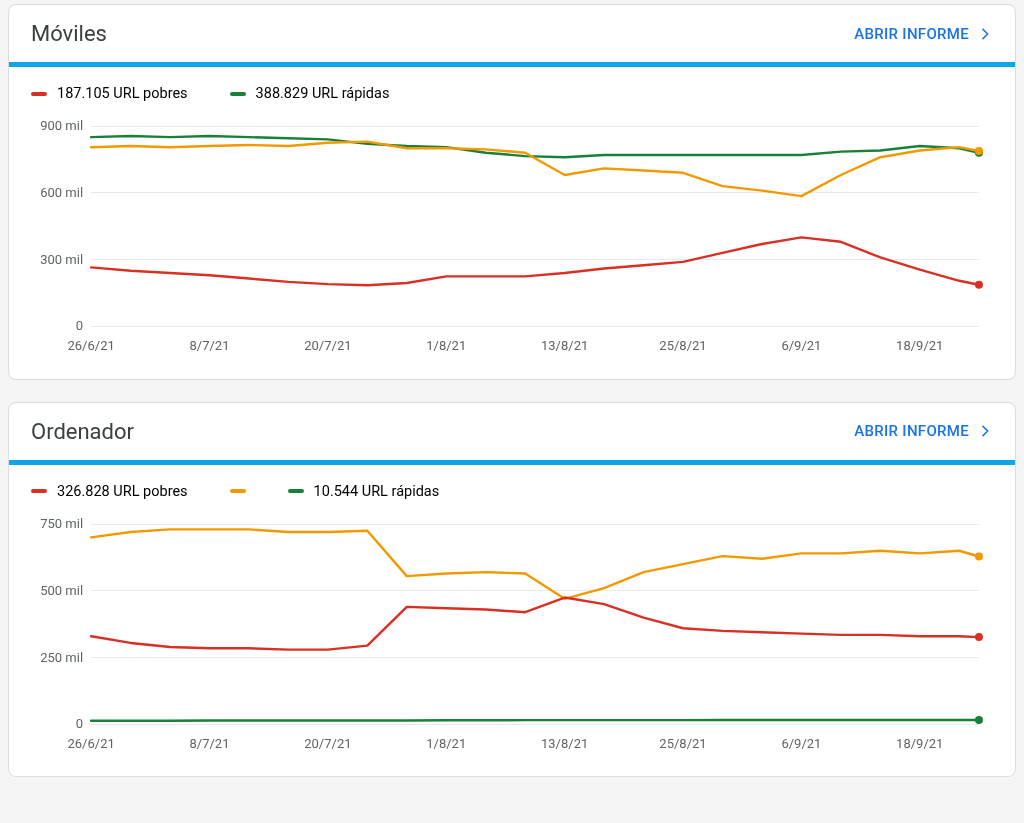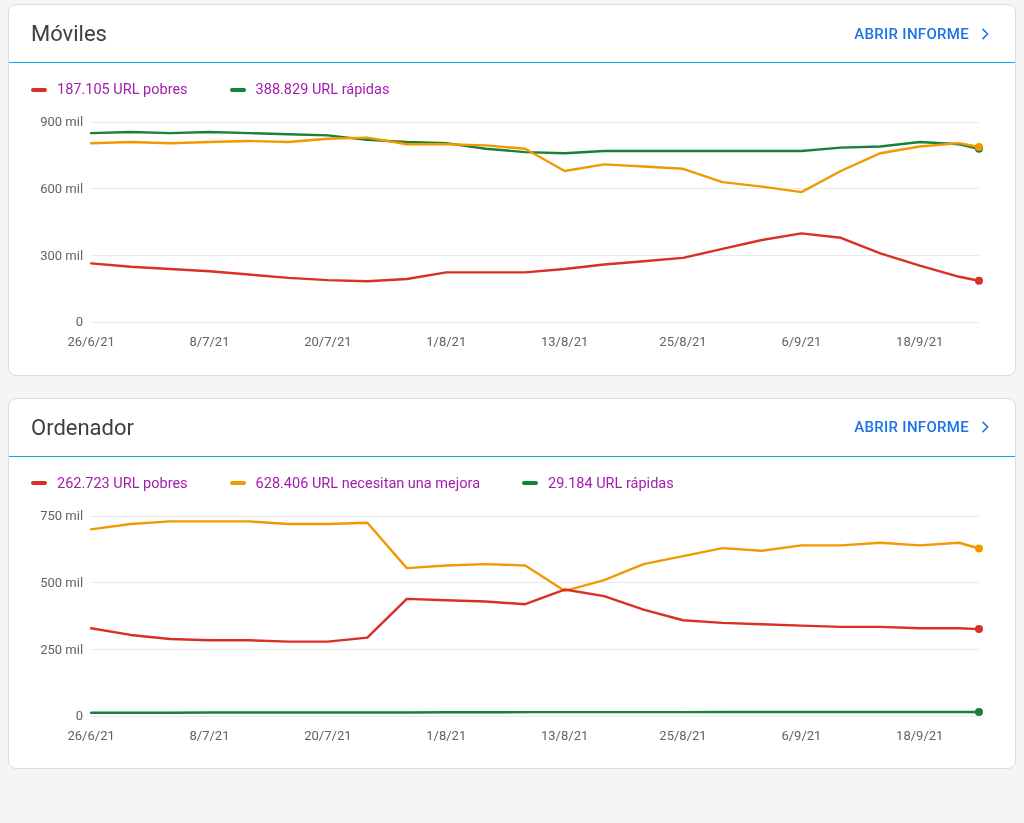--- a/index.html
+++ b/index.html
@@ -7,38 +7,38 @@
     background:#fff;
     border:1px solid #dadce0;
     border-radius:8px;
     margin:0 8px 22px 8px;
     box-sizing:border-box;
   }
   .card:first-of-type{margin-top:4px;}
   .card-header{
     display:flex;align-items:center;justify-content:space-between;
     padding:16px 22px;
-    border-bottom:1px solid #0ea5e9;
+    border-bottom:5px solid #0ea5e9;
   }
   .card-title{
     font-size:22px;font-weight:400;color:#3c4043;
   }
   .open-report{
     display:flex;align-items:center;gap:8px;
     color:#1a73e8;font-size:15px;font-weight:500;letter-spacing:.3px;
     cursor:pointer;user-select:none;text-align:right;
   }
   .open-report svg{width:16px;height:16px;stroke:#1a73e8;}
   .legend-row{
     display:flex;gap:42px;align-items:center;
     padding:18px 22px 10px 22px;flex-wrap:wrap;
   }
   .legend-item{display:flex;align-items:center;gap:10px;}
   .swatch{width:16px;height:4px;border-radius:2px;}
-  .legend-text{font-size:14.5px;color:#a21caf;}
+  .legend-text{font-size:14.5px;color:#000000;}
   .legend-text b{font-weight:400;}
   .chart-box{padding:4px 22px 22px 22px;}
   svg.chart{width:100%;height:auto;display:block;}
   .ytick-label{font-size:13px;fill:#5f6368;text-anchor:end;}
   .xtick-label{font-size:13px;fill:#5f6368;text-anchor:middle;}
   .grid-line{stroke:#e8eaed;stroke-width:1;shape-rendering:crispEdges;}
   .series{fill:none;stroke-width:2.4;stroke-linejoin:round;stroke-linecap:round;}
 </style>
 </head>
 <body>
@@ -104,35 +104,31 @@
       <span>ABRIR INFORME</span>
       <svg viewBox="0 0 24 24" fill="none" stroke-width="2.3" stroke-linecap="round" stroke-linejoin="round">
           <polyline points="9 5 16 12 9 19"></polyline>
         </svg>
     </div>
   </div>
   <div class="legend-row">
     <div class="legend-item">
       <span class="swatch" style="background:#d93025"></span>
       <span class="legend-text">
-        <b>262.723</b>
+        <b>326.828</b>
         <span>URL pobres</span>
       </span>
     </div>
     <div class="legend-item">
       <span class="swatch" style="background:#f29900"></span>
-      <span class="legend-text">
-        <b>628.406</b>
-        <span>URL necesitan una mejora</span>
-      </span>
     </div>
     <div class="legend-item">
       <span class="swatch" style="background:#188038"></span>
       <span class="legend-text">
-        <b>29.184</b>
+        <b>10.544</b>
         <span>URL rápidas</span>
       </span>
     </div>
   </div>
   <div class="chart-box">
     <svg class="chart" id="chart-1" viewBox="0 0 960 240" preserveAspectRatio="none">
         <line class="grid-line" x1="60" x2="946" y1="210" y2="210"></line>
         <text class="ytick-label" x="52" y="214">0</text>
         <line class="grid-line" x1="60" x2="946" y1="143.33333333333334" y2="143.33333333333334"></line>
         <text class="ytick-label" x="52" y="147.33333333333334">250 mil</text>

